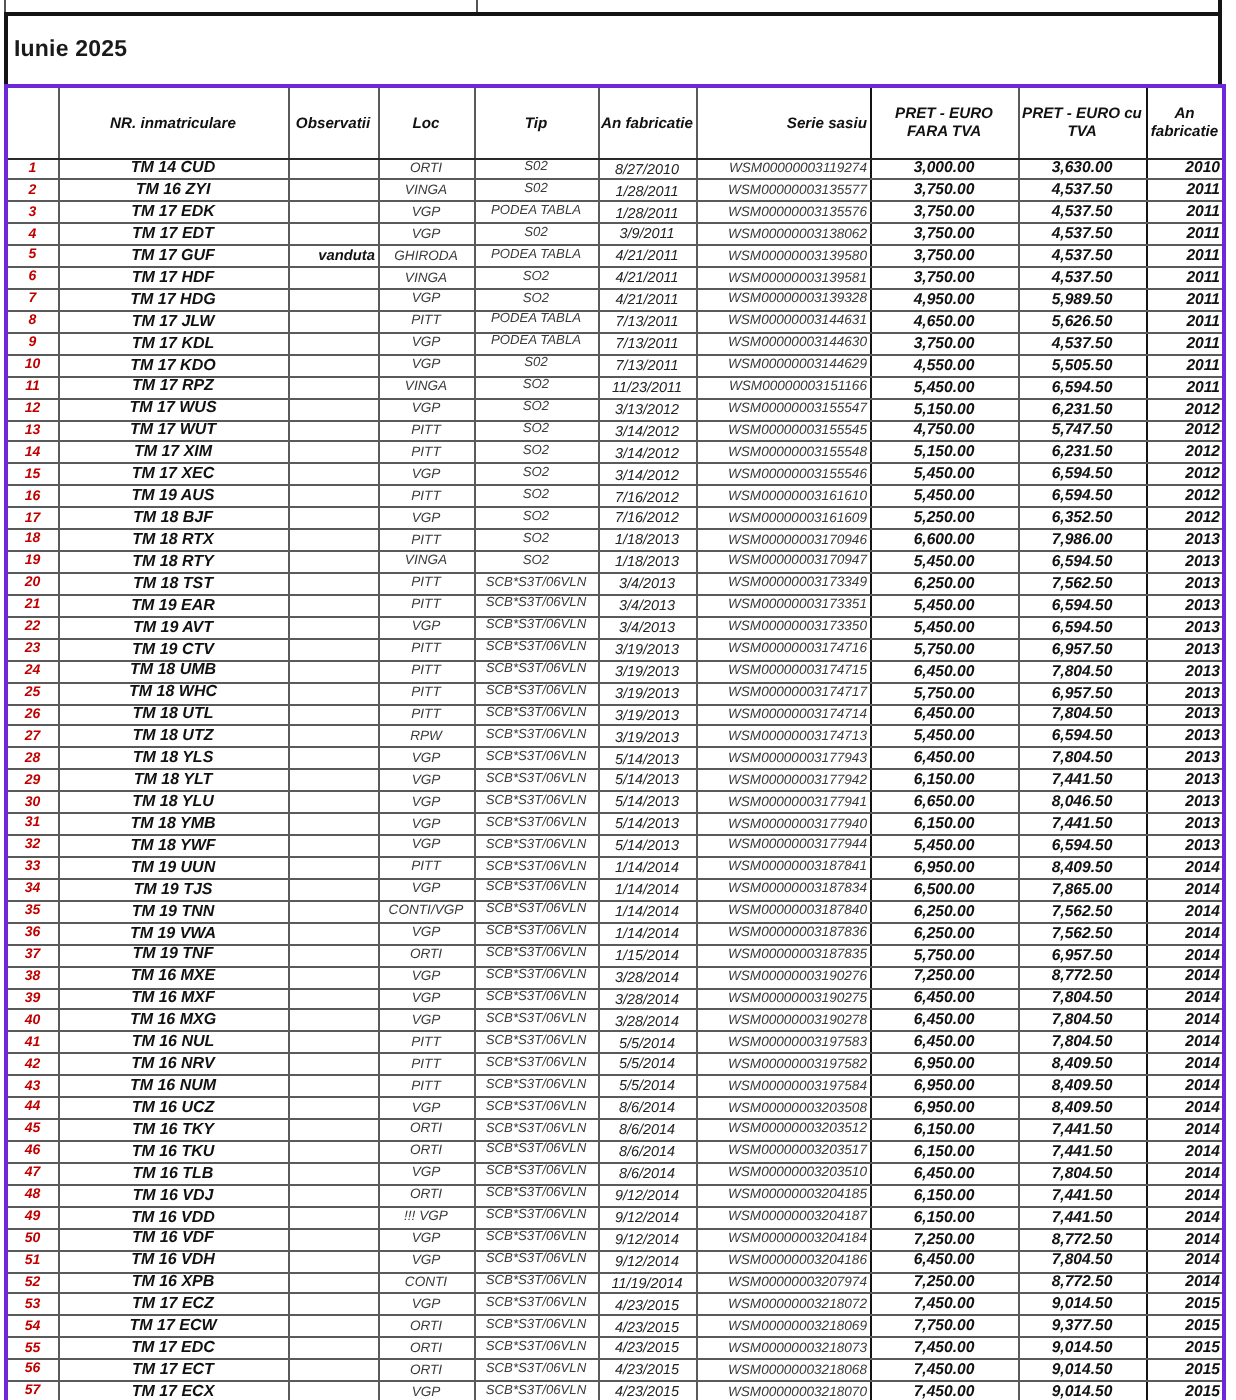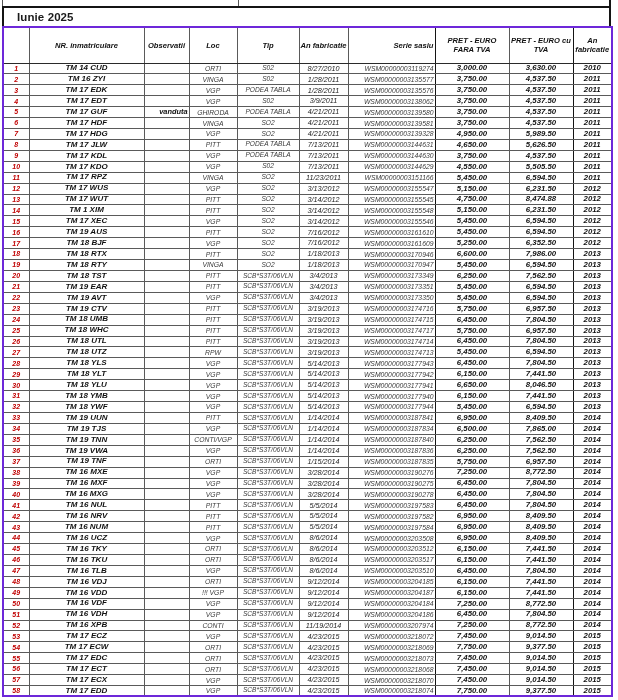--- a/index.html
+++ b/index.html
@@ -13,24 +13,24 @@
   .top-strip{
     position:relative;height:6px;
     border-left:1px solid #555;border-right:2px solid #141414;
     background:#fff;
   }
   .top-strip .divider{
     position:absolute;left:235px;top:0;width:1px;height:100%;background:#555;
   }
 
   .title-row{
-    box-sizing:border-box;height:20px;
+    box-sizing:border-box;height:36px;
     border:2px solid #141414;border-bottom:none;
     display:flex;align-items:center;
-    padding-left:13px;
+    padding-left:3px;
     font-size:11.5px;font-weight:bold;letter-spacing:.1px;
   }
 
   table{
     border-collapse:collapse;table-layout:fixed;
     width:609px;
     border:2px solid #6d28d9;
     font-style:italic;
   }
   th,td{
@@ -68,21 +68,21 @@
   
   tbody td.col0{font-size:7px;font-weight:bold;color:var(--accent-red,#c00000);}
   tbody td.col1{font-size:8px;font-weight:bold;color:#111;}
   tbody td.col2{font-size:7.4px;font-weight:bold;text-align:right;padding-left:2px;color:#111;}
   tbody td.col3{font-size:6.8px;color:#3a3a3a;}
   tbody td.col4{font-size:6.6px;color:#3a3a3a;}
   tbody td.col5{font-size:7.2px;color:#222;}
   tbody td.col6{font-size:6.8px;color:#3a3a3a;}
   tbody td.col7{font-size:7.8px;font-weight:bold;color:#111;margin-left:22px;}
   tbody td.col8{font-size:7.8px;font-weight:bold;color:#111;}
-  tbody td.col9{font-size:7.8px;font-weight:bold;color:#111;}
+  tbody td.col9{font-size:7.8px;font-weight:bold;color:#111;text-align:right;}
 </style>
 </head>
 <body>
 
 <div class="page">
   <div class="sheet">
 
     <div class="top-strip">
       <div class="divider"></div>
     </div>
@@ -251,26 +251,26 @@
           </tr>
           <tr>
             <td class="col0">13</td>
             <td class="col1">TM 17 WUT</td>
             <td class="col2"></td>
             <td class="col3">PITT</td>
             <td class="col4">SO2</td>
             <td class="col5">3/14/2012</td>
             <td class="col6">WSM00000003155545</td>
             <td class="col7">4,750.00</td>
-            <td class="col8">8,474.88</td>
+            <td class="col8">5,747.50</td>
             <td class="col9">2012</td>
           </tr>
           <tr>
             <td class="col0">14</td>
-            <td class="col1">TM 1 XIM</td>
+            <td class="col1">TM 17 XIM</td>
             <td class="col2"></td>
             <td class="col3">PITT</td>
             <td class="col4">SO2</td>
             <td class="col5">3/14/2012</td>
             <td class="col6">WSM00000003155548</td>
             <td class="col7">5,150.00</td>
             <td class="col8">6,231.50</td>
             <td class="col9">2012</td>
           </tr>
           <tr>

